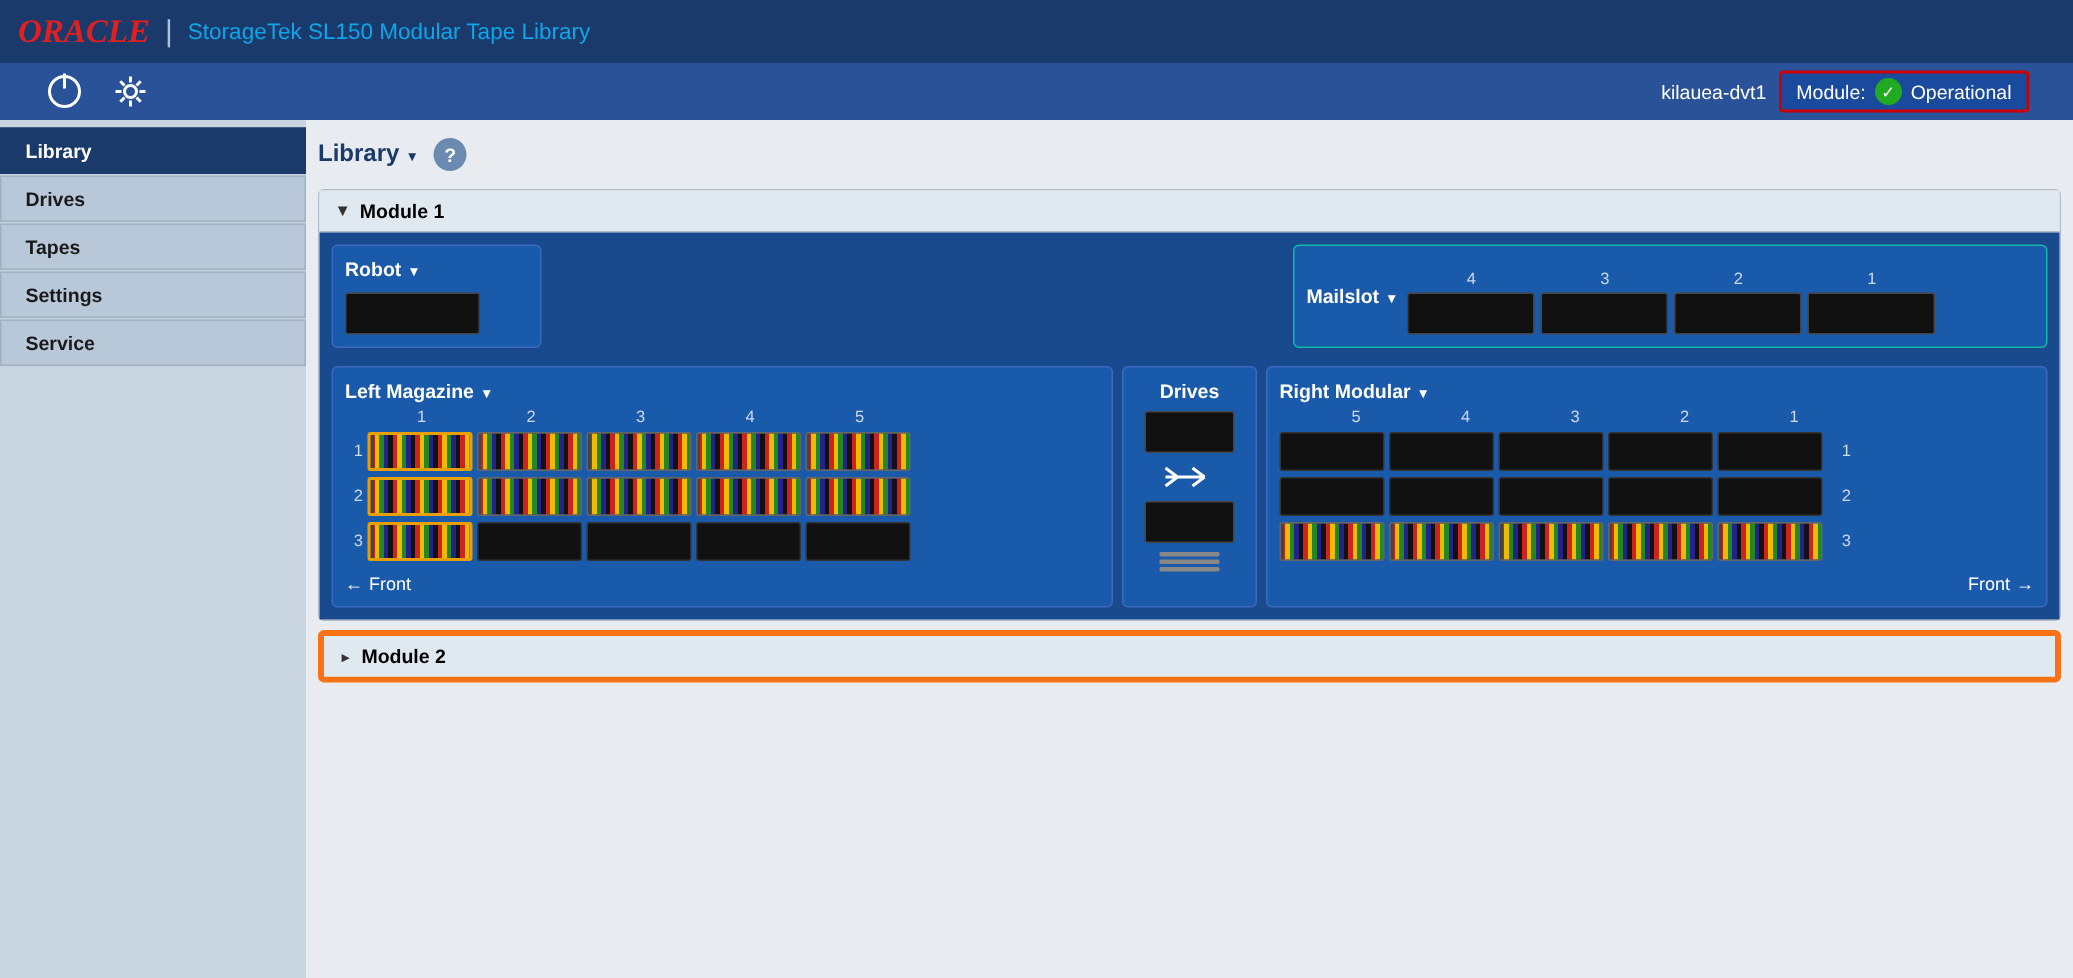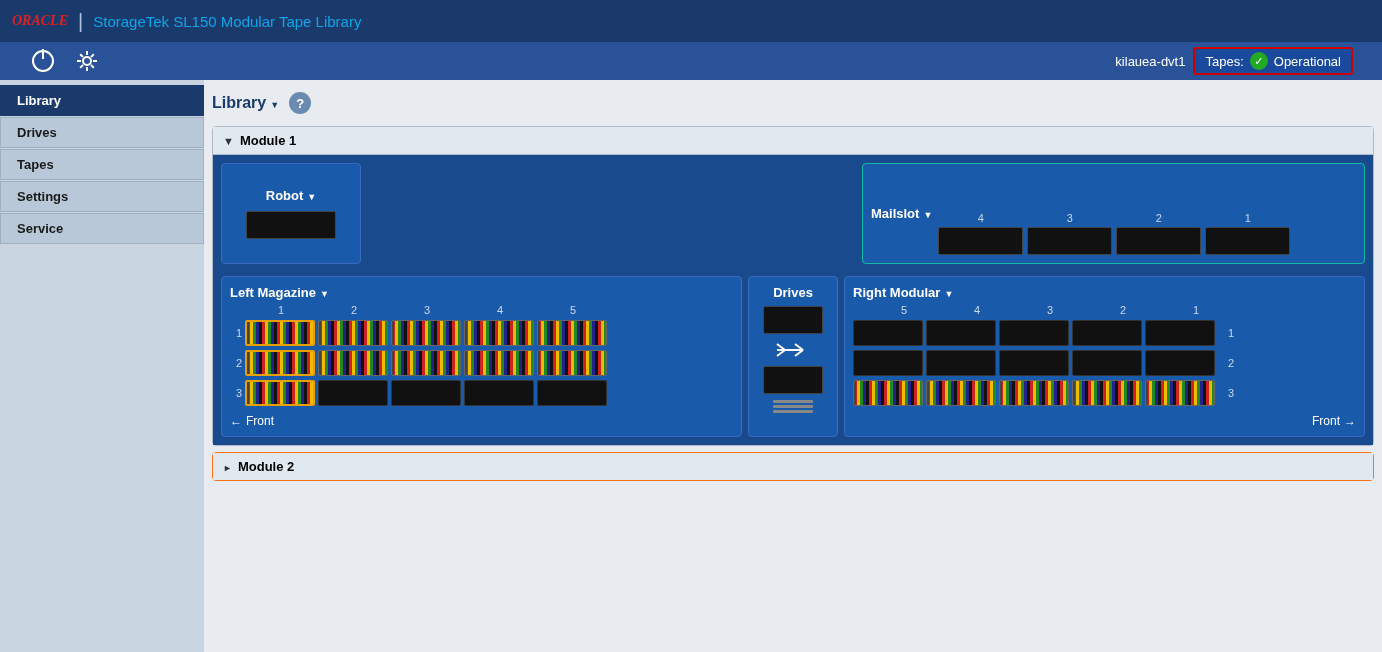--- a/index.html
+++ b/index.html
@@ -13,21 +13,21 @@
       padding: 6px 12px;
       height: 42px;
     }
     #header .logo {
       display: flex;
       align-items: center;
       gap: 10px;
     }
     .oracle-logo {
       font-weight: bold;
-      font-size: 14px;
+      font-size: 22px;
       color: #e02020;
       font-style: italic;
       font-family: 'Times New Roman', serif;
     }
     .header-title { color: #0ea5e9; font-size: 15px; font-weight: normal; }
 
     
     #toolbar {
       background: #2a5298;
       display: flex;
@@ -149,25 +149,25 @@
       background: #1a4a8e;
       display: flex;
       gap: 8px;
     }
 
     
     .robot-panel {
       background: #1a5aaa;
       border: 1px solid #3a6abf;
       border-radius: 4px;
-      padding: 24px;
+      padding: 8px;
       min-width: 140px;
       display: flex;
       flex-direction: column;
-      align-items: center;
+      align-items: flex-start;
       gap: 8px;
     }
     .panel-title-btn {
       color: white;
       font-weight: bold;
       font-size: 13px;
       cursor: pointer;
       display: flex; align-items: center; gap: 4px;
     }
     .tape-slot-black {
@@ -296,21 +296,21 @@
       font-size: 12px;
       display: flex;
       align-items: center;
       gap: 4px;
       padding: 4px 0 0 0;
     }
 
     
     .module2-container {
       background: white;
-      border: 1px solid #f97316;
+      border: 4px solid #f97316;
       border-radius: 4px;
     }
     .module2-header {
       display: flex; align-items: center; gap: 6px;
       padding: 6px 10px;
       background: #e0e8f0;
       font-weight: bold;
       font-size: 13px;
       cursor: pointer;
     }
@@ -359,21 +359,21 @@
     <div class="toolbar-btn">
       <svg width="22" height="22" viewBox="0 0 22 22">
         <circle cx="11" cy="11" r="4" fill="none" stroke="white" stroke-width="2"></circle>
         <path d="M11 1v4M11 17v4M1 11h4M17 11h4M4.2 4.2l2.8 2.8M15 15l2.8 2.8M4.2 17.8l2.8-2.8M15 7l2.8-2.8" stroke="white" stroke-width="2"></path>
       </svg>
     </div>
   </div>
   <div class="toolbar-right">
     <span class="hostname">kilauea-dvt1</span>
     <div class="health-badge">
-      <span>Tapes:</span>
+      <span>Module:</span>
       <div class="health-icon">✓</div>
       <span>Operational</span>
     </div>
   </div>
 </div>
 
 <div id="main">
 
   <div id="sidebar">
     <div class="sidebar-item active">

